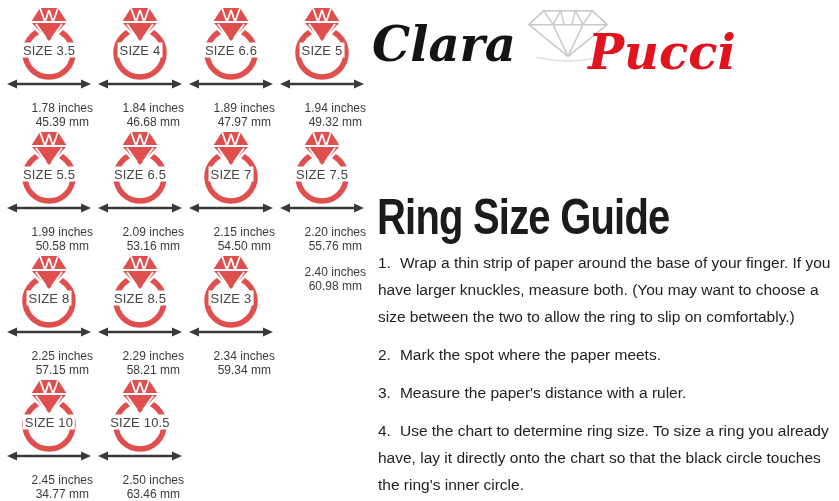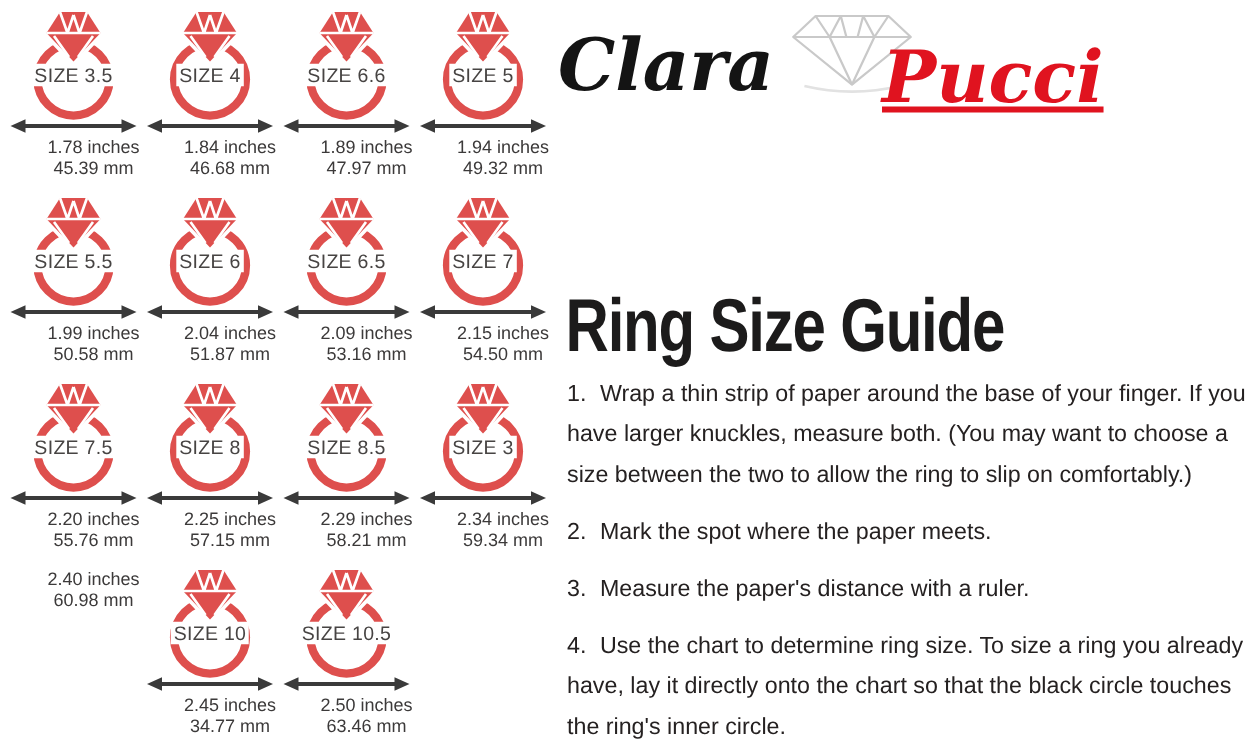--- a/index.html
+++ b/index.html
@@ -8,29 +8,29 @@
 
   
   .ring-grid{position:absolute;left:2px;top:5px;width:366px;
              display:grid;grid-template-columns:repeat(4,91px);grid-template-rows:repeat(4,124px);}
   .cell{display:flex;flex-direction:column;align-items:flex-end;}
   .ring-wrap{position:relative;width:88px;height:84px;}
   .ring-svg{display:block;width:88px;height:84px;}
   .size-label{position:absolute;left:50%;top:45px;transform:translate(-50%,-50%);
               background:#fff;padding:0 2px;font-size:13px;color:#474443;white-space:nowrap;
               letter-spacing:.2px;}
-  .meas{margin-top:2px;text-align:center;font-size:12px;line-height:1.2;color:#3c3a3a;}
+  .meas{margin-top:12px;text-align:center;font-size:12px;line-height:1.2;color:#3c3a3a;}
   .meas span{display:block;}
 
   
   .logo{position:absolute;left:372px;top:4px;width:440px;height:100px;}
   .logo-script{font-family:"DejaVu Serif",serif;font-style:italic;font-weight:bold;
                font-size:48px;line-height:1;position:absolute;white-space:nowrap;}
   .clara{left:0;top:16px;color:var(--brand-black,#141414);}
-  .pucci{left:216px;top:24px;color:var(--brand-red,#E0131F);text-decoration:underline;}
+  .pucci{left:216px;top:24px;color:var(--brand-red,#E0131F);}
   .logo-diamond{position:absolute;left:138px;top:2px;width:116px;height:56px;}
 
   
   .title{position:absolute;left:377px;top:194px;margin:0;font-size:50px;line-height:46px;
          font-weight:700;color:#1c1b1b;letter-spacing:-1px;white-space:nowrap;
          transform:scaleX(.8);transform-origin:left top;}
   .steps{position:absolute;left:378px;top:249px;width:466px;}
   .step{margin:0 0 11px 0;font-size:15.5px;line-height:27px;color:#252121;}
   .step .num{margin-right:9px;}
 </style>
@@ -119,32 +119,20 @@
             <use href="#ringsym"></use>
           </svg>
         <span class="size-label">SIZE 5.5</span>
       </div>
       <div class="meas">
         <span>1.99 inches</span>
         <span>50.58 mm</span>
       </div>
     </div>
 
-    <div class="cell">
-      <div class="ring-wrap">
-        <svg class="ring-svg">
-            <use href="#ringsym"></use>
-          </svg>
-        <span class="size-label">SIZE 6</span>
-      </div>
-      <div class="meas">
-        <span>2.04 inches</span>
-        <span>51.87 mm</span>
-      </div>
-    </div>
 
     <div class="cell">
       <div class="ring-wrap">
         <svg class="ring-svg">
             <use href="#ringsym"></use>
           </svg>
         <span class="size-label">SIZE 6.5</span>
       </div>
       <div class="meas">
         <span>2.09 inches</span>

